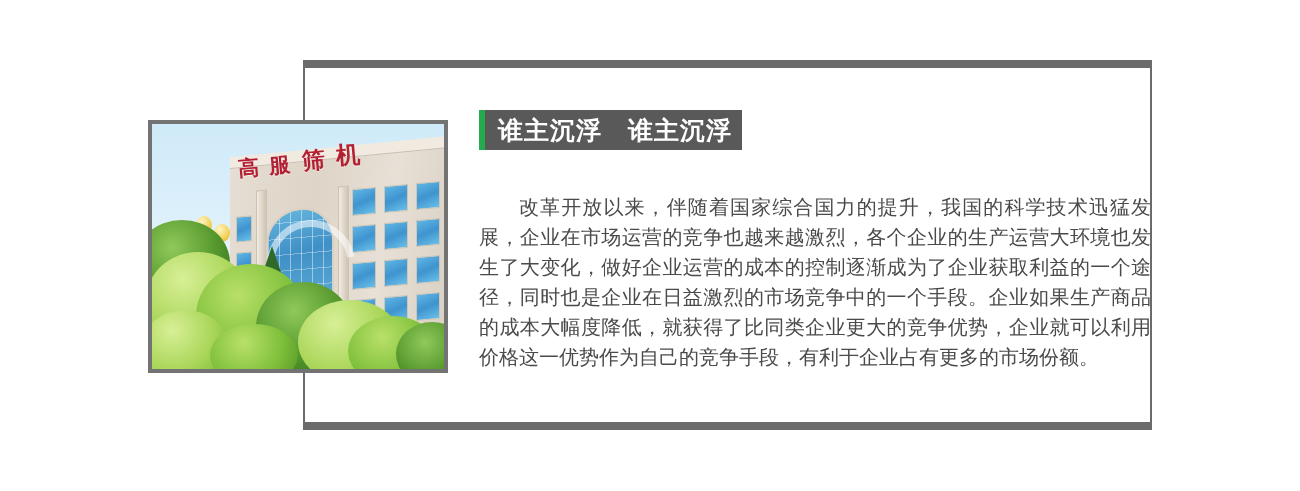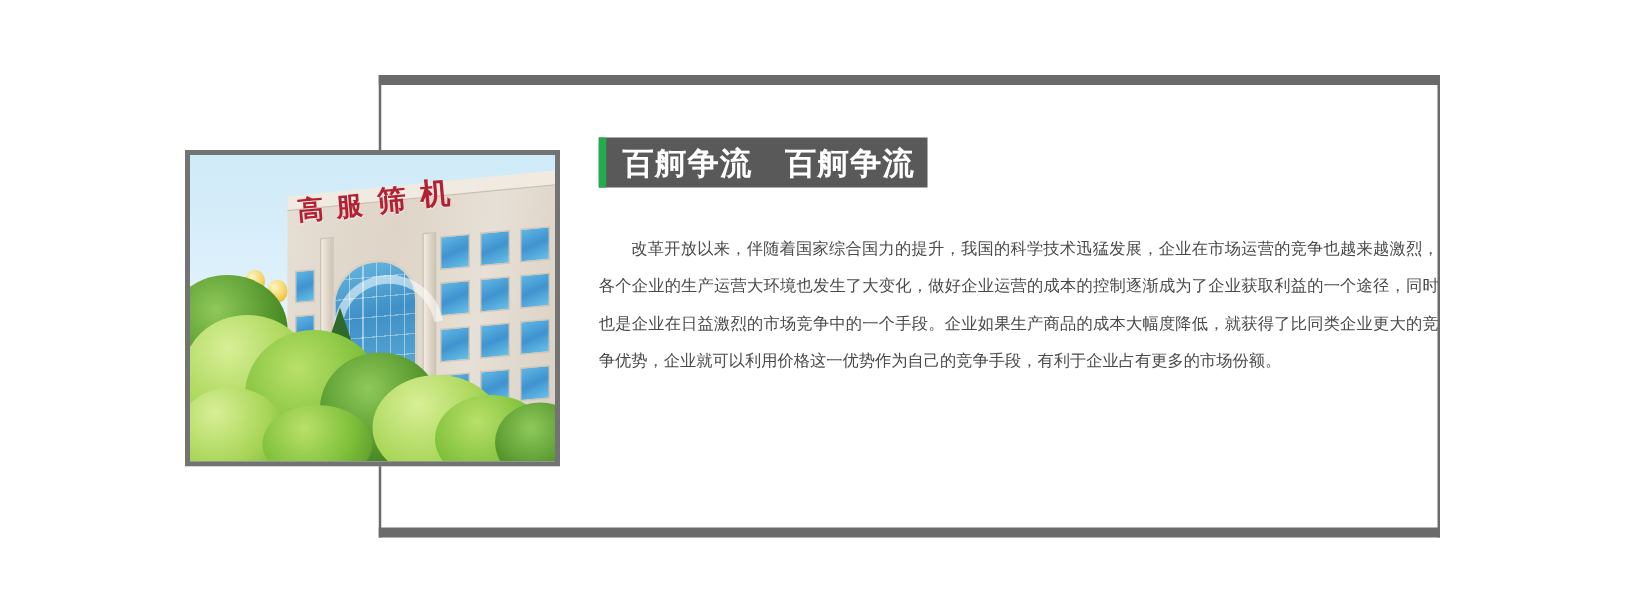--- a/index.html
+++ b/index.html
@@ -257,21 +257,21 @@
     font-family: "DejaVu Sans", sans-serif;
   }
 
   
   .body-text {
     position: absolute;
     left: 479px;
     top: 172px;
     width: 672px;
     color: #4a4a4a;
-    font-size: 13px;
+    font-size: 20px;
     line-height: 30px;
     text-align: justify;
     text-justify: inter-character;
     text-indent: 2em;
     font-family: "DejaVu Sans", sans-serif;
   }
 </style>
 </head>
 <body>
 
@@ -342,18 +342,18 @@
       <div class="tree" style="left:196px; top:192px; width:90px;  height:70px;"></div>
       <div class="tree dark" style="left:244px; top:198px; width:72px;  height:64px;"></div>
       <div class="tree lite" style="left:-10px; top:186px; width:86px;  height:72px;"></div>
       <div class="tree" style="left:58px;  top:200px; width:88px;  height:62px;"></div>
 
     </div>
   </div>
 
   <div class="title-bar">
     <span class="title-accent"></span>
-    <span class="title-text">百舸争流　百舸争流</span>
+    <span class="title-text">谁主沉浮　谁主沉浮</span>
   </div>
 
   <p class="body-text">改革开放以来，伴随着国家综合国力的提升，我国的科学技术迅猛发展，企业在市场运营的竞争也越来越激烈，各个企业的生产运营大环境也发生了大变化，做好企业运营的成本的控制逐渐成为了企业获取利益的一个途径，同时也是企业在日益激烈的市场竞争中的一个手段。企业如果生产商品的成本大幅度降低，就获得了比同类企业更大的竞争优势，企业就可以利用价格这一优势作为自己的竞争手段，有利于企业占有更多的市场份额。</p>
 
 </div>
 
 </body></html>

